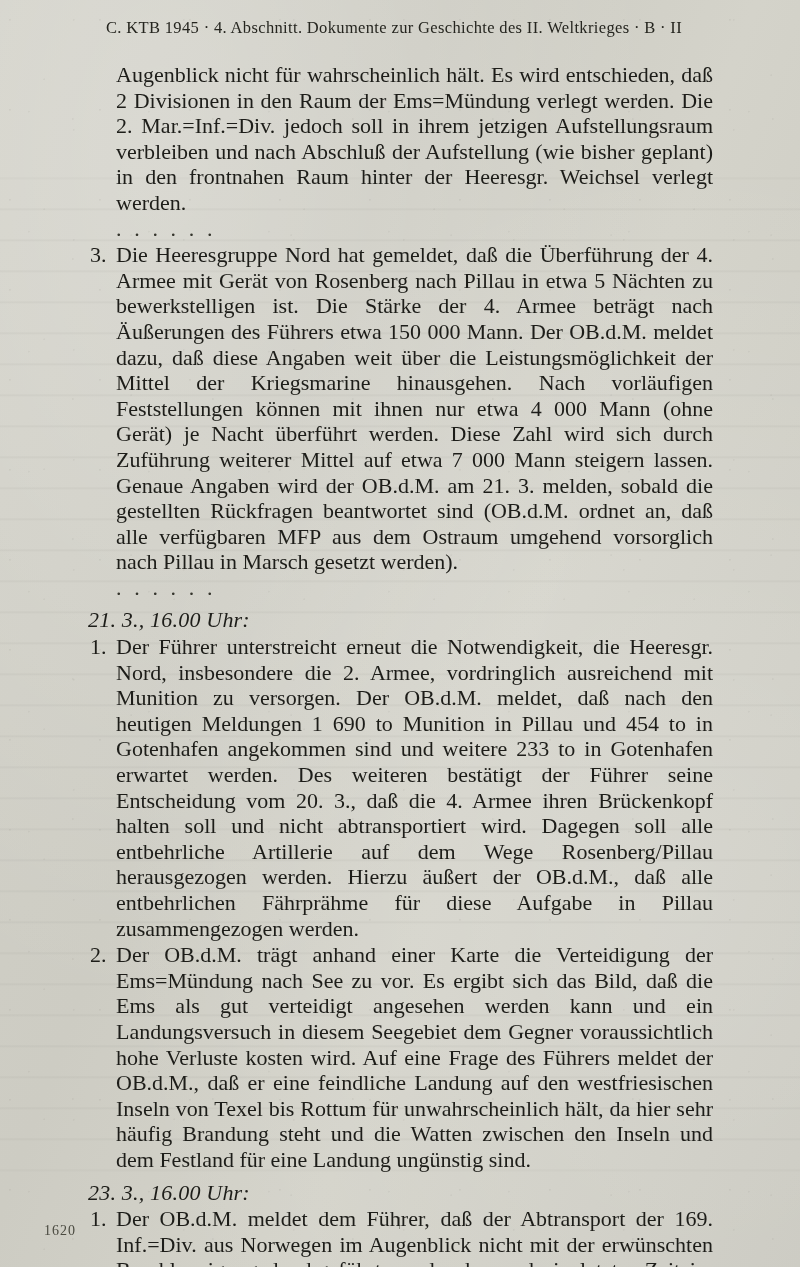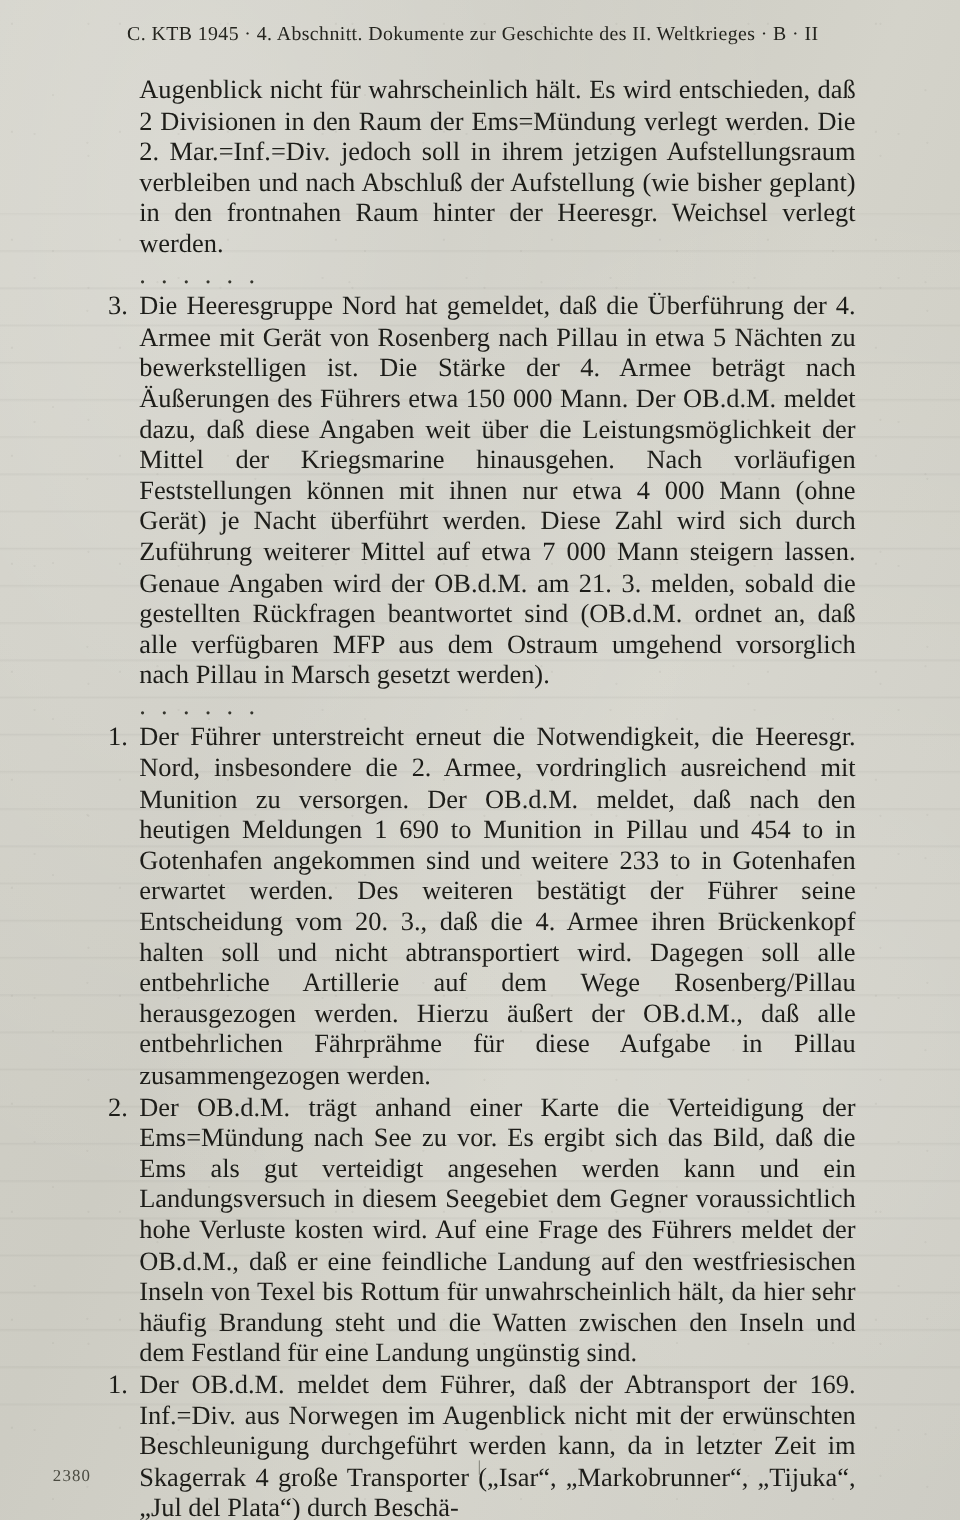--- a/index.html
+++ b/index.html
@@ -158,35 +158,37 @@
 
       <p class="dots">. . . . . .</p>
 
       <div class="numbered">
         <span class="num">3.</span>
         <span class="txt">Die Heeresgruppe Nord hat gemeldet, daß die Überführung der 4. Armee mit Gerät von Rosenberg nach Pillau in etwa 5 Nächten zu bewerkstelligen ist. Die Stärke der 4. Armee beträgt nach Äußerungen des Führers etwa 150 000 Mann. Der OB.d.M. meldet dazu, daß diese Angaben weit über die Leistungsmöglichkeit der Mittel der Kriegsmarine hinausgehen. Nach vorläufigen Feststellungen können mit ihnen nur etwa 4 000 Mann (ohne Gerät) je Nacht überführt werden. Diese Zahl wird sich durch Zuführung weiterer Mittel auf etwa 7 000 Mann steigern lassen. Genaue Angaben wird der OB.d.M. am 21. 3. melden, sobald die gestellten Rückfragen beantwortet sind (OB.d.M. ordnet an, daß alle verfügbaren MFP aus dem Ostraum umgehend vorsorglich nach Pillau in Marsch gesetzt werden).</span>
       </div>
 
       <p class="dots-num">. . . . . .</p>
 
+      <p class="time-head">21. 3., 16.00 Uhr:</p>
 
       <div class="numbered">
         <span class="num">1.</span>
         <span class="txt">Der Führer unterstreicht erneut die Notwendigkeit, die Heeresgr. Nord, insbesondere die 2. Armee, vordringlich ausreichend mit Munition zu versorgen. Der OB.d.M. meldet, daß nach den heutigen Meldungen 1 690 to Munition in Pillau und 454 to in Gotenhafen angekommen sind und weitere 233 to in Gotenhafen erwartet werden. Des weiteren bestätigt der Führer seine Entscheidung vom 20. 3., daß die 4. Armee ihren Brückenkopf halten soll und nicht abtransportiert wird. Dagegen soll alle entbehrliche Artillerie auf dem Wege Rosenberg/Pillau herausgezogen werden. Hierzu äußert der OB.d.M., daß alle entbehrlichen Fährprähme für diese Aufgabe in Pillau zusammengezogen werden.</span>
       </div>
 
       <div class="numbered">
         <span class="num">2.</span>
         <span class="txt">Der OB.d.M. trägt anhand einer Karte die Verteidigung der Ems=Mündung nach See zu vor. Es ergibt sich das Bild, daß die Ems als gut verteidigt angesehen werden kann und ein Landungsversuch in diesem Seegebiet dem Gegner voraussichtlich hohe Verluste kosten wird. Auf eine Frage des Führers meldet der OB.d.M., daß er eine feindliche Landung auf den westfriesischen Inseln von Texel bis Rottum für unwahrscheinlich hält, da hier sehr häufig Brandung steht und die Watten zwischen den Inseln und dem Festland für eine Landung ungünstig sind.</span>
       </div>
 
+      <p class="time-head">23. 3., 16.00 Uhr:</p>
 
       <div class="numbered">
         <span class="num">1.</span>
         <span class="txt">Der OB.d.M. meldet dem Führer, daß der Abtransport der 169. Inf.=Div. aus Norwegen im Augenblick nicht mit der erwünschten Beschleunigung durchgeführt werden kann, da in letzter Zeit im Skagerrak 4 große Transporter („Isar“, „Markobrunner“, „Tijuka“, „Jul del Plata“) durch Beschä-</span>
       </div>
 
     </div>
 
     <div class="tick"></div>
-    <div class="folio">2380</div>
+    <div class="folio">1620</div>
   </div>
 </div>
 
 </body></html>

